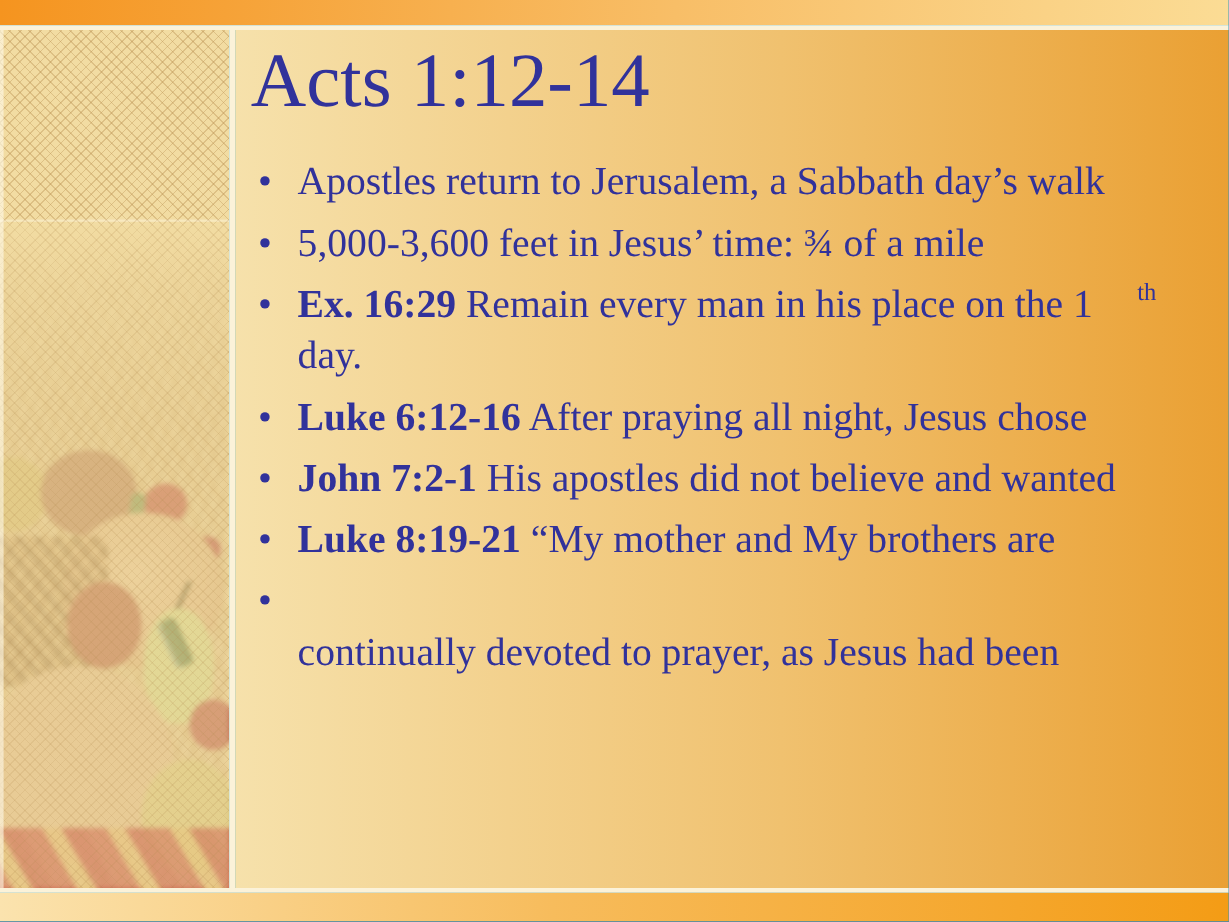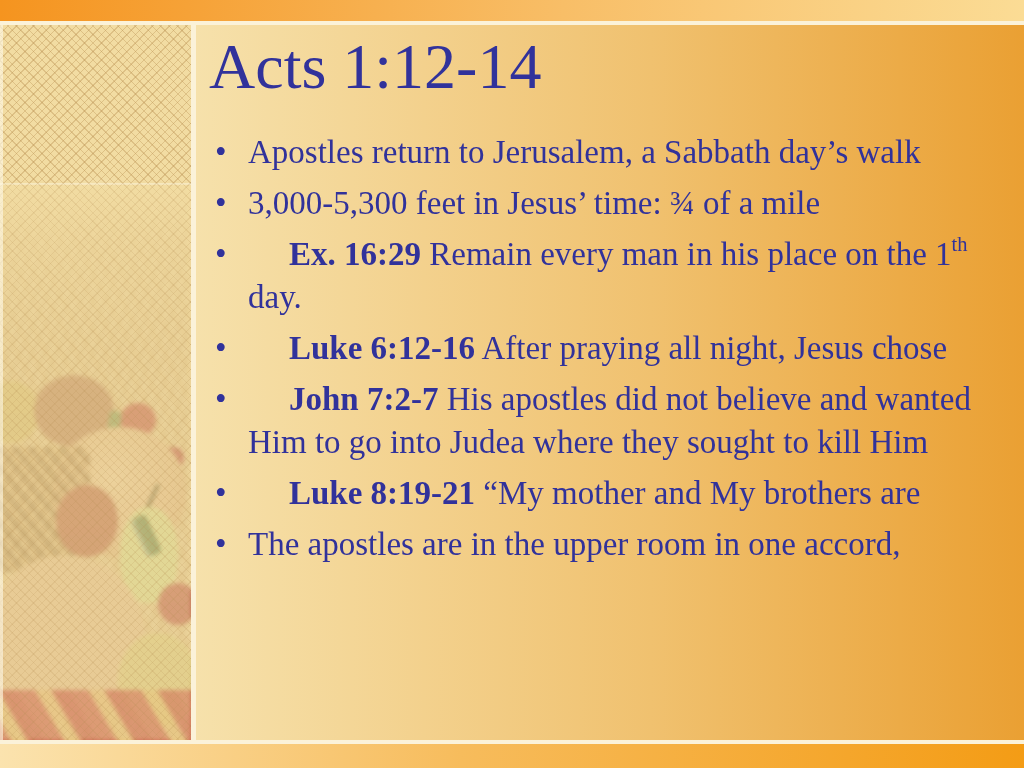--- a/index.html
+++ b/index.html
@@ -14,22 +14,22 @@
   .top-divider{position:absolute;top:21px;left:0;right:0;height:4px;background:var(--divider,#FBF2D9);}
   
   .content{position:absolute;left:196px;top:25px;width:828px;height:715px;overflow:hidden;
     background:linear-gradient(90deg,var(--content_left,#F6E1AB) 0%,#F0C16F 55%,var(--content_right,#EAA033) 100%);}
   .title{color:var(--text,#31329B);font-size:64px;line-height:1.12;font-weight:400;
     margin:6px 0 0 13px;}
   .bullets{margin:28px 30px 0 19px;}
   .bullet{display:flex;color:var(--text,#31329B);font-size:33px;line-height:43px;margin-bottom:8px;}
   .dot{flex:0 0 33px;width:33px;font-size:33px;}
   .btext{flex:1;white-space:nowrap;}
-  .bold{font-weight:700;margin-left:41px;}
-  .btext sup{font-size:.62em;line-height:0;position:relative;top:-0.1em;vertical-align:super;}
+  .bold{font-weight:700;}
+  .btext sup{font-size:.62em;line-height:0;position:relative;top:-0.1em;vertical-align:super;margin-left:37px;}
   
   .left-strip{position:absolute;left:0;top:25px;width:191px;height:715px;overflow:hidden;
     background:
       repeating-linear-gradient(45deg, rgba(196,156,92,.28) 0 1px, transparent 1px 6px),
       repeating-linear-gradient(135deg, rgba(196,156,92,.28) 0 1px, transparent 1px 6px),
       var(--strip_base,#F2DCA2);}
   .strip-glow{position:absolute;left:5px;top:150px;width:180px;height:180px;
     background:radial-gradient(closest-side, rgba(255,252,238,.85), rgba(255,252,238,0));}
   .strip-seam{position:absolute;left:0;top:158px;width:100%;height:2px;background:rgba(252,244,220,.7);}
   .harvest-photo{position:absolute;left:0;right:0;top:160px;bottom:0;filter:blur(2px);}
@@ -114,41 +114,41 @@
 
   <div class="content">
     <h1 class="title">Acts 1:12-14</h1>
     <div class="bullets">
         <div class="bullet">
           <span class="dot">•</span>
           <span class="btext"><span>Apostles return to Jerusalem, a Sabbath day’s walk</span></span>
         </div>
         <div class="bullet">
           <span class="dot">•</span>
-          <span class="btext"><span>3,000-5,300 feet in Jesus’ time: ¾ of a mile</span></span>
+          <span class="btext"><span>5,000-3,600 feet in Jesus’ time: ¾ of a mile</span></span>
         </div>
         <div class="bullet">
           <span class="dot">•</span>
           <span class="btext"><span class="bold">Ex. 16:29</span><span> Remain every man in his place on the 1</span><sup>th</sup><br><span>day.</span></span>
         </div>
         <div class="bullet">
           <span class="dot">•</span>
           <span class="btext"><span class="bold">Luke 6:12-16</span><span> After praying all night, Jesus chose</span><br></span>
         </div>
         <div class="bullet">
           <span class="dot">•</span>
-          <span class="btext"><span class="bold">John 7:2-7</span><span> His apostles did not believe and wanted</span><br><span>Him to go into Judea where they sought to kill Him</span></span>
+          <span class="btext"><span class="bold">John 7:2-1</span><span> His apostles did not believe and wanted</span><br></span>
         </div>
         <div class="bullet">
           <span class="dot">•</span>
           <span class="btext"><span class="bold">Luke 8:19-21</span><span> “My mother and My brothers are</span><br></span>
         </div>
         <div class="bullet">
           <span class="dot">•</span>
-          <span class="btext"><span>The apostles are in the upper room in one accord,</span><br></span>
+          <span class="btext"><br><span>continually devoted to prayer, as Jesus had been</span></span>
         </div>
       </div>
   </div>
 
   <div class="bottom-divider"></div>
   <div class="bottom-band"></div>
 
 </div>
 
 </body></html>

